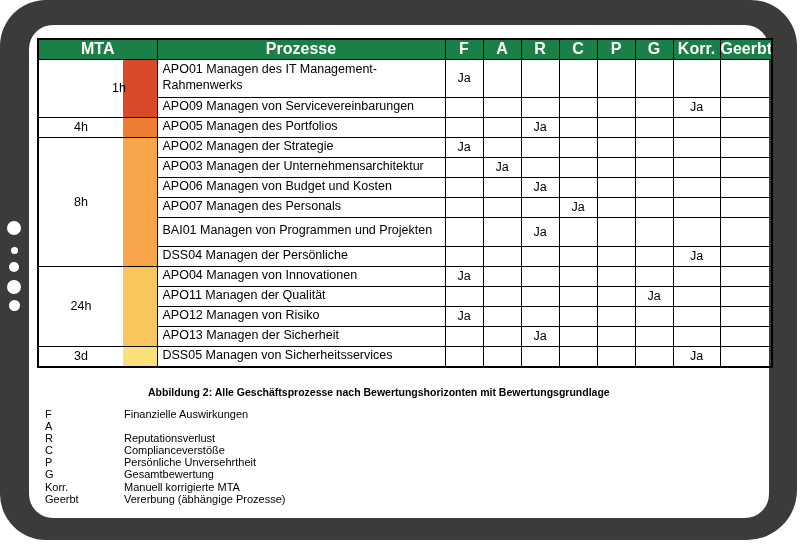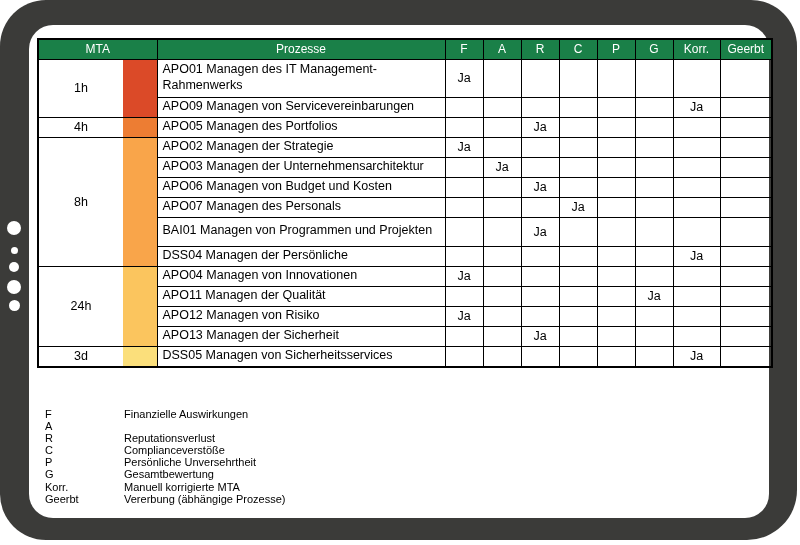--- a/index.html
+++ b/index.html
@@ -28,21 +28,21 @@
     border-collapse:collapse;table-layout:fixed;
     border:2px solid #000;
     font-size:12.5px;color:#000;
   }
   .process-table th,.process-table td{
     border:1px solid #000;padding:0;overflow:hidden;
   }
   .process-table thead tr{height:20px;}
   .process-table th{
     background:var(--header-bg,#1a8048);color:#ffffff;
-    font-weight:normal;text-align:center;font-size:12px;
+    font-weight:bold;text-align:center;font-size:16px;
   }
   .process-table tbody tr{height:20px;}
   .process-table tbody tr:first-child{height:38px;}
   .process-table tbody tr:nth-child(8){height:29px;}
   .process-table tbody tr:last-child{height:21px;}
   td.mta-cell{text-align:left;vertical-align:middle;}
   td.mta-cell .mta-label{
     display:inline-block;width:84px;text-align:center;
   }
   td.proc-cell{
@@ -96,21 +96,21 @@
             <th>R</th>
             <th>C</th>
             <th>P</th>
             <th>G</th>
             <th>Korr.</th>
             <th>Geerbt</th>
           </tr>
       </thead>
       <tbody>
           <tr>
-            <td class="mta-cell" rowspan="2" style="background: linear-gradient(90deg, rgb(255, 255, 255) 84px, rgb(219, 74, 40) 84px);"><span class="mta-label">1h</span></td>
+            <td class="mta-cell" rowspan="2" style="background: linear-gradient(90deg, rgb(255, 255, 255) 84px, rgb(219, 74, 40) 84px); padding-left: 38px;"><span class="mta-label">1h</span></td>
             <td class="proc-cell">APO01 Managen des IT Management-Rahmenwerks</td>
             <td class="val-cell">Ja</td>
             <td class="val-cell"></td>
             <td class="val-cell"></td>
             <td class="val-cell"></td>
             <td class="val-cell"></td>
             <td class="val-cell"></td>
             <td class="val-cell"></td>
             <td class="val-cell"></td>
           </tr>
@@ -257,20 +257,21 @@
             <td class="val-cell"></td>
             <td class="val-cell"></td>
             <td class="val-cell"></td>
             <td class="val-cell"></td>
             <td class="val-cell">Ja</td>
             <td class="val-cell"></td>
           </tr>
         </tbody>
     </table>
 
+    <div class="figure-caption">Abbildung 2: Alle Geschäftsprozesse nach Bewertungshorizonten mit Bewertungsgrundlage</div>
 
     <div class="legend-list">
         <div class="legend-row">
           <span class="lkey">F</span>
           <span class="llabel">Finanzielle Auswirkungen</span>
         </div>
         <div class="legend-row">
           <span class="lkey">A</span>
         </div>
         <div class="legend-row">

